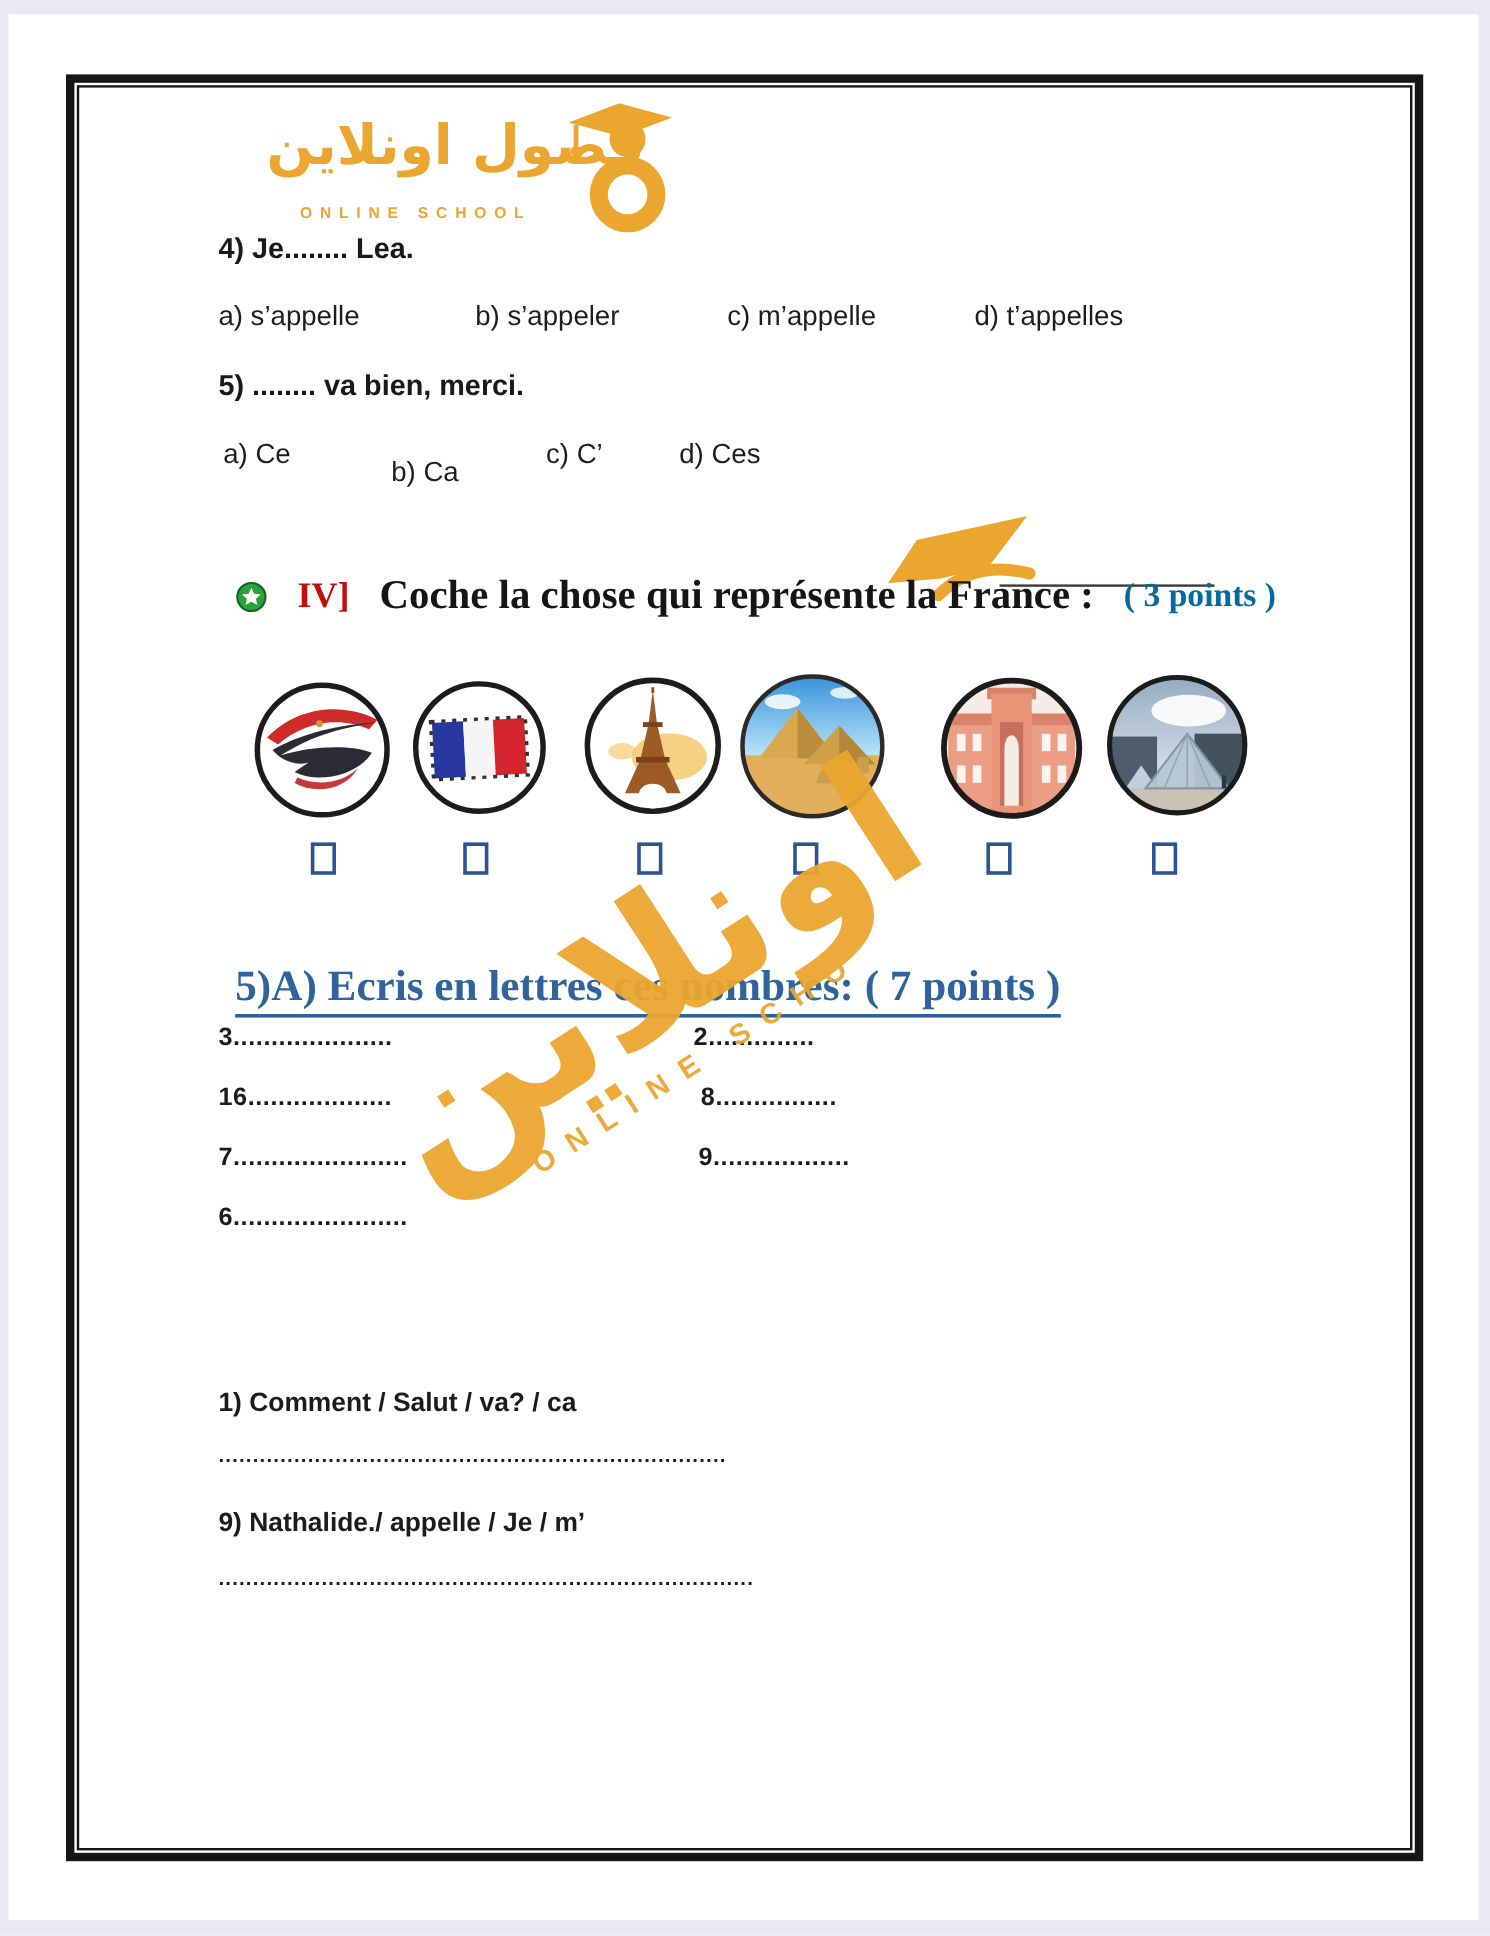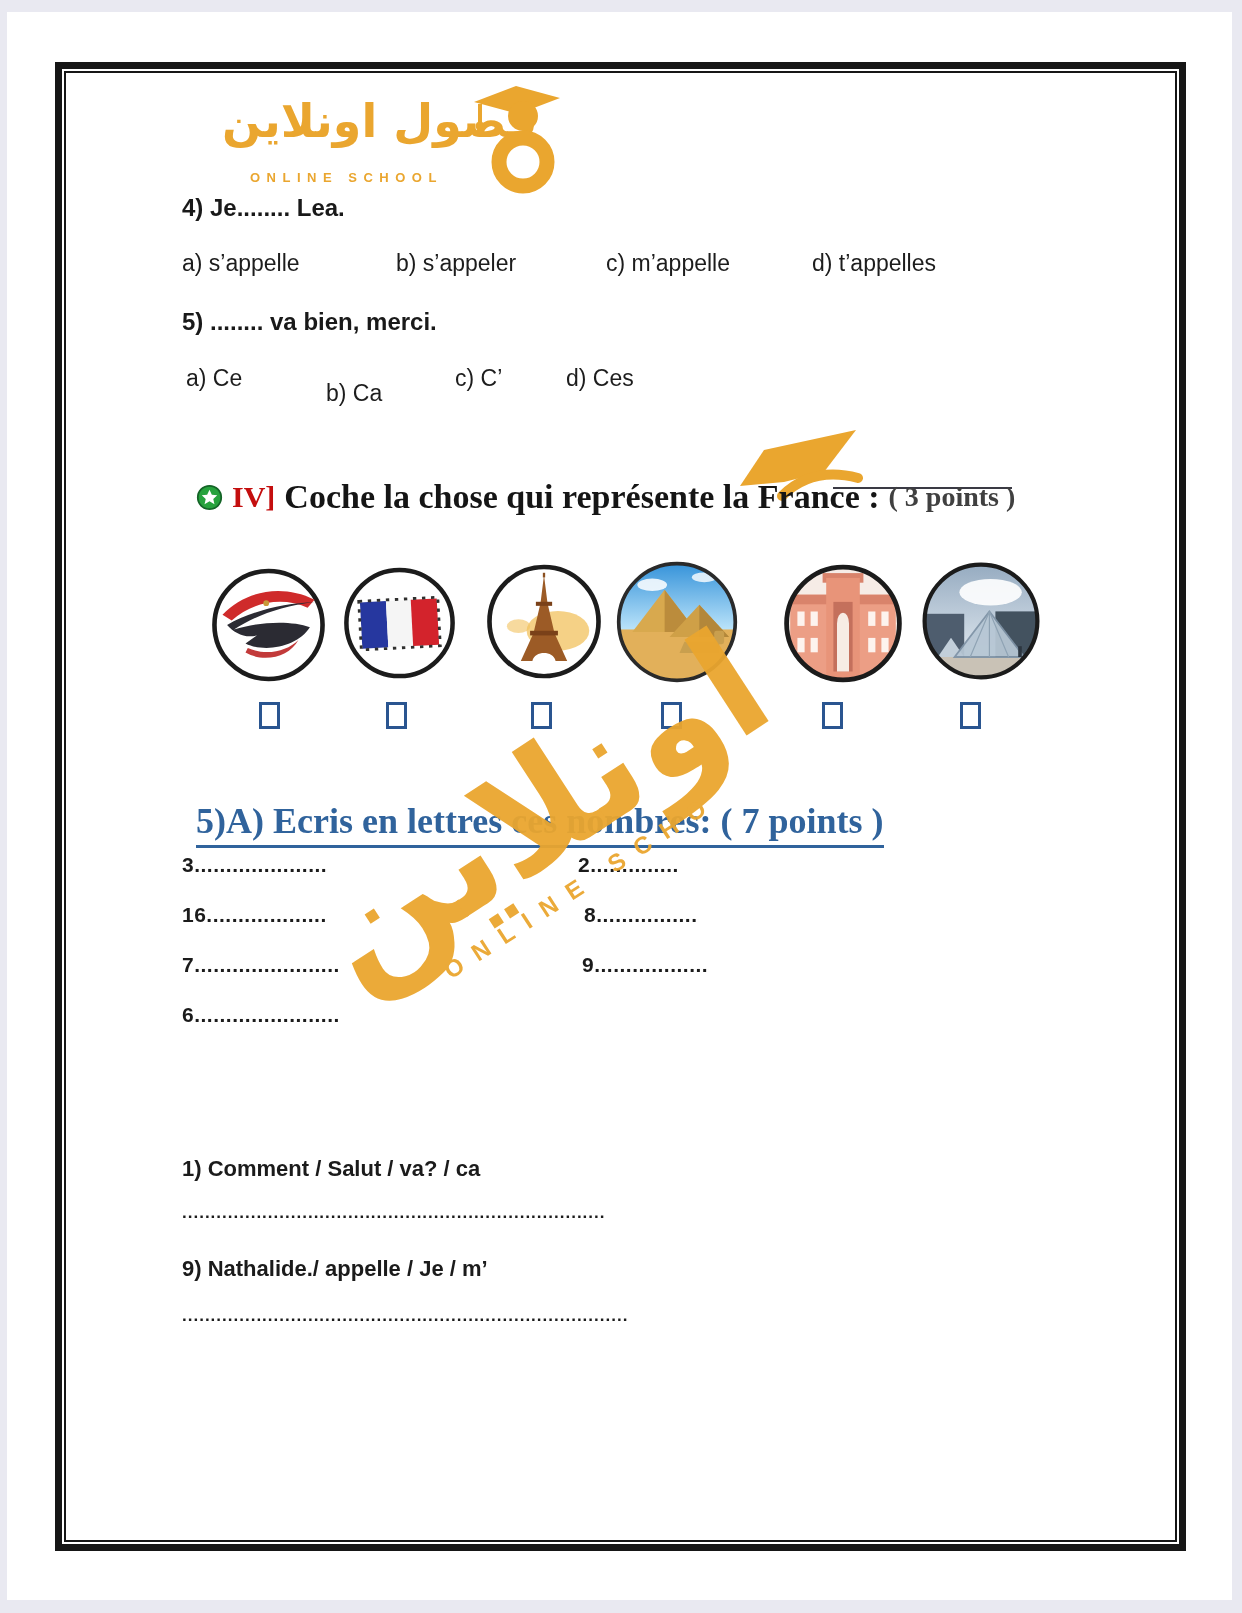--- a/index.html
+++ b/index.html
@@ -6,24 +6,24 @@
   body{width:1242px;height:1613px;background:#e9e9f1;font-family:"Liberation Sans",sans-serif;}
   .canvas{position:relative;width:1242px;height:1613px;overflow:hidden;background:#e9e9f1;}
   .page{position:absolute;left:7px;top:12px;width:1225px;height:1588px;background:#ffffff;}
   .frame{position:absolute;left:55px;top:62px;width:1131px;height:1489px;box-sizing:border-box;border:7px solid #161616;}
   .frame-inner{position:absolute;inset:2px;border:2px solid #161616;}
   .abs{position:absolute;}
   .logo-ar{left:222px;top:96px;font-family:"DejaVu Sans",sans-serif;font-weight:bold;font-size:46px;color:#EAA62F;direction:rtl;line-height:1.1;}
   .logo-sub{left:250px;top:170px;font-size:13px;font-weight:bold;letter-spacing:6.5px;color:#EAA62F;}
   .qlabel{font-size:24px;font-weight:bold;color:#191919;}
   .opt{font-size:23px;color:#1d1d1d;}
-  .iv-row{left:196px;top:478px;display:flex;align-items:center;gap:9px;font-family:"Liberation Serif",serif;white-space:nowrap;}
+  .iv-row{left:196px;top:478px;display:flex;align-items:center;gap:25px;font-family:"Liberation Serif",serif;white-space:nowrap;}
   .iv-num{font-size:30px;font-weight:bold;color:#c40e0e;}
   .iv-title{font-size:34px;font-weight:bold;color:#151515;}
-  .iv-points{font-size:28px;font-weight:bold;color:#404040;}
+  .iv-points{font-size:28px;font-weight:bold;color:#0369a1;}
   .rule{left:833px;top:487px;width:179px;height:2px;background:#3a3a44;}
   .checkbox{width:15px;height:21px;border:3px solid #2a5590;background:#fff;}
   .blue-h{font-family:"Liberation Serif",serif;font-weight:bold;color:#30639C;}
   .s5a-title{left:196px;top:800px;font-size:36px;border-bottom:3px solid #30639C;padding-bottom:3px;}
   .numrow{font-size:21px;font-weight:bold;color:#1b1b1b;letter-spacing:0.5px;}
   .s5b-line{font-size:29px;border-bottom:3px solid #30639C;padding-bottom:2px;display:inline-block;}
   .item{font-size:22px;font-weight:bold;color:#1b1b1b;}
   .dotline{font-size:17px;font-weight:bold;color:#1b1b1b;letter-spacing:1px;white-space:nowrap;overflow:hidden;}
   .watermark{left:265px;top:745px;width:570px;transform:rotate(-33deg);opacity:.95;z-index:6;pointer-events:none;text-align:center;}
   .wm-ar{font-family:"DejaVu Sans",sans-serif;font-weight:bold;font-size:150px;line-height:120px;color:#EAA62F;direction:rtl;}

